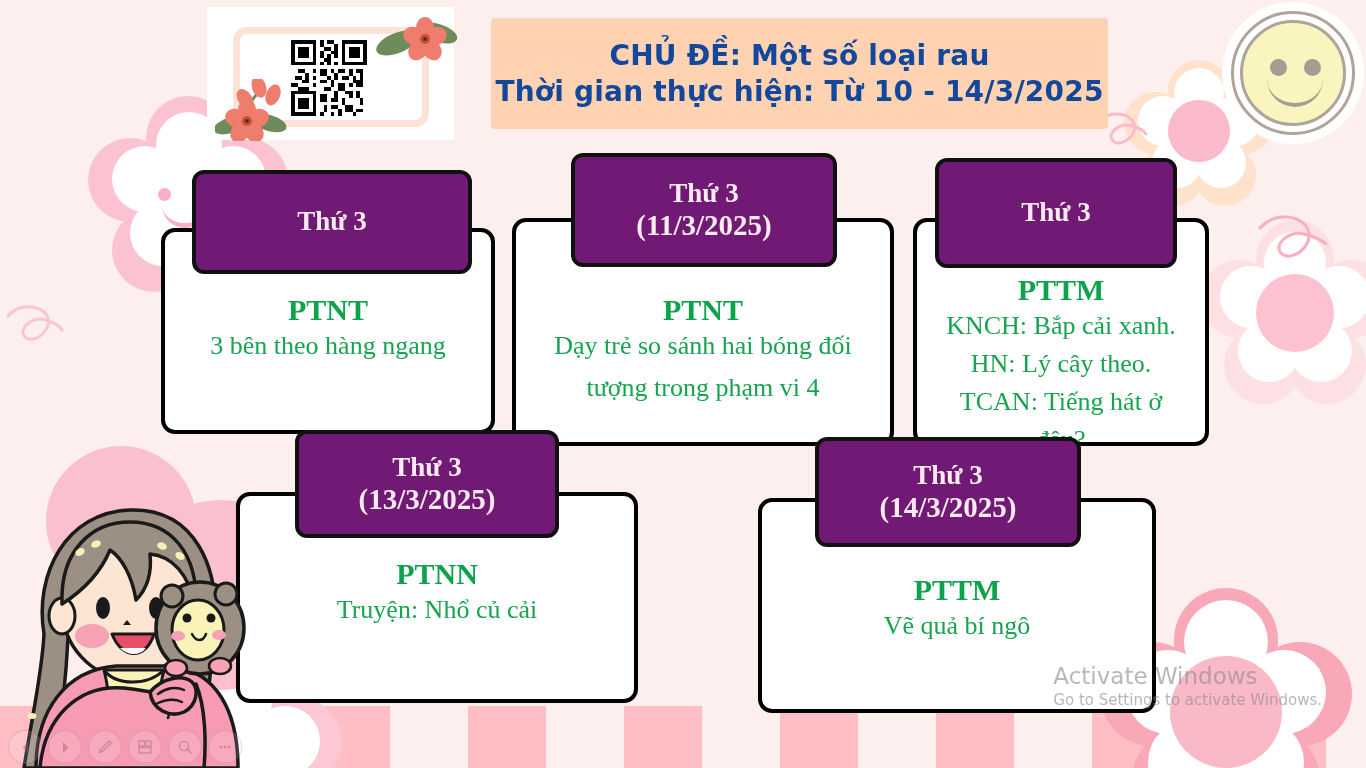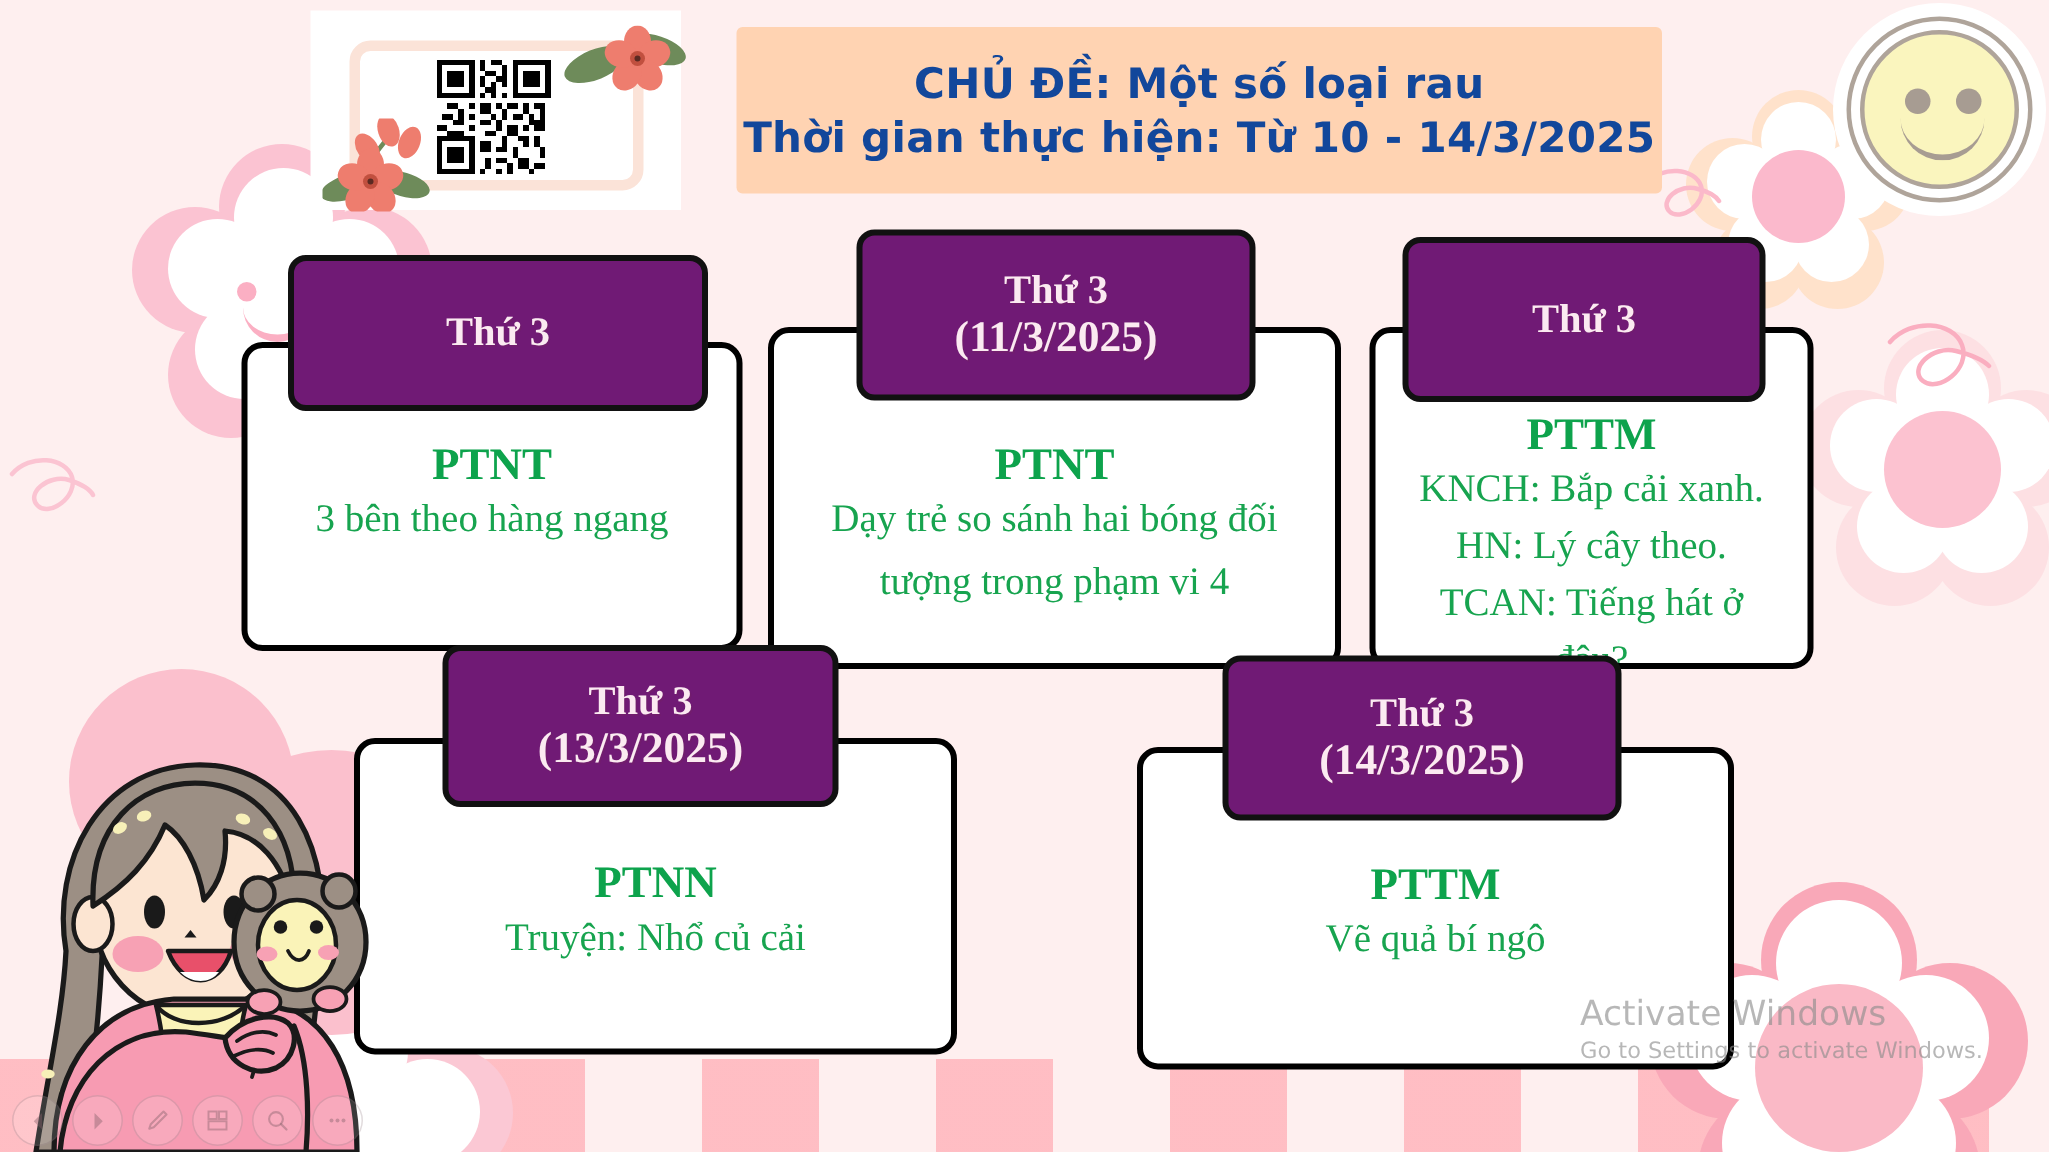--- a/index.html
+++ b/index.html
@@ -538,21 +538,21 @@
     <div class="card-body" style="top:50px;">
       <div class="card-subject">PTTM</div>
       <div class="card-line">KNCH: Bắp cải xanh.</div>
       <div class="card-line" style="margin-top:4px;">HN: Lý cây theo.</div>
       <div class="card-line" style="margin-top:4px;">TCAN: Tiếng hát ở</div>
       <div class="card-line" style="margin-top:4px;">đâu?</div>
     </div>
   </div>
 
   <div class="card" style="left:236px; top:492px; width:402px; height:211px;">
-    <div class="card-body" style="top:75px;">
+    <div class="card-body" style="top:60px;">
       <div class="card-subject">PTNN</div>
       <div class="card-line">Truyện: Nhổ củ cải</div>
     </div>
   </div>
 
   <div class="card" style="left:758px; top:498px; width:398px; height:215px;">
     <div class="card-body" style="top:70px;">
       <div class="card-subject">PTTM</div>
       <div class="card-line">Vẽ quả bí ngô</div>
     </div>

